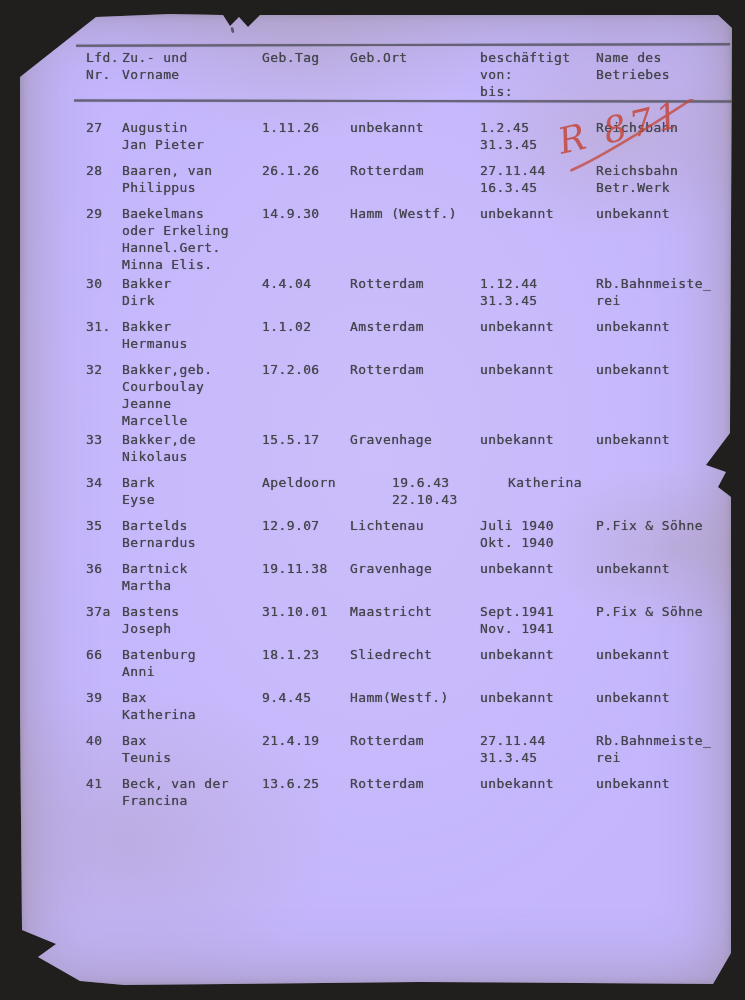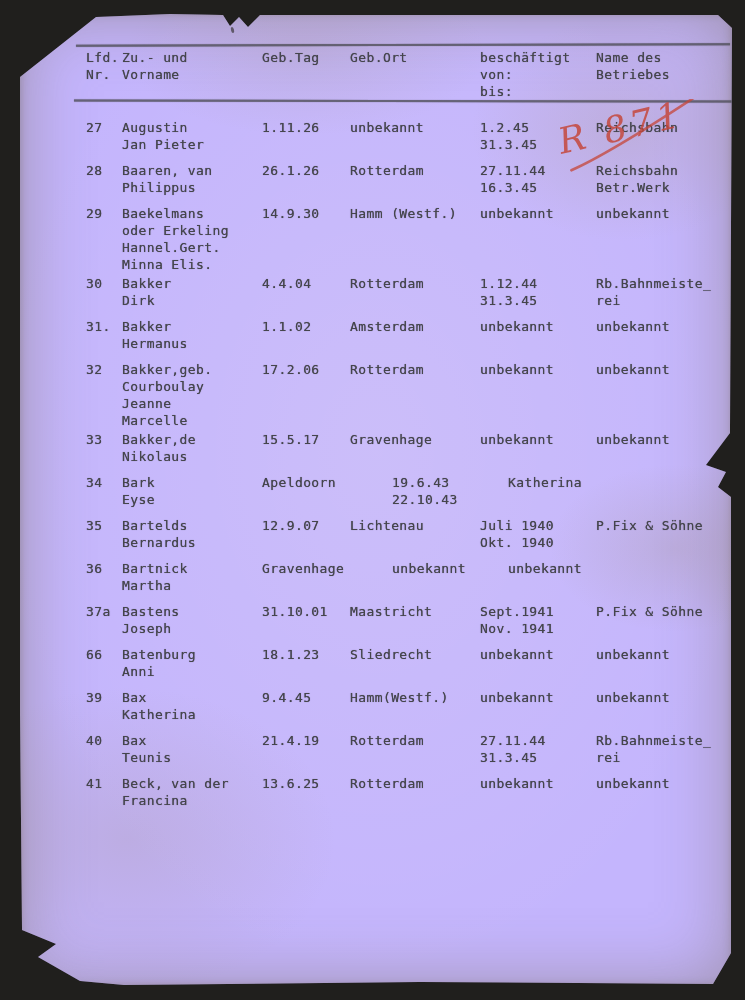--- a/index.html
+++ b/index.html
@@ -170,20 +170,21 @@
         <div class="cell cell-birthdate">12.9.07</div>
         <div class="cell cell-birthplace">Lichtenau</div>
         <div class="cell cell-employed">Juli 1940
 Okt. 1940</div>
         <div class="cell cell-company">P.Fix &amp; Söhne</div>
       </div>
       <div class="row">
         <div class="cell cell-num">36</div>
         <div class="cell cell-name">Bartnick
 Martha</div>
+        <div class="cell cell-birthdate">19.11.38</div>
         <div class="cell cell-birthplace">Gravenhage</div>
         <div class="cell cell-employed">unbekannt</div>
         <div class="cell cell-company">unbekannt</div>
       </div>
       <div class="row">
         <div class="cell cell-num">37a</div>
         <div class="cell cell-name">Bastens
 Joseph</div>
         <div class="cell cell-birthdate">31.10.01</div>
         <div class="cell cell-birthplace">Maastricht</div>

